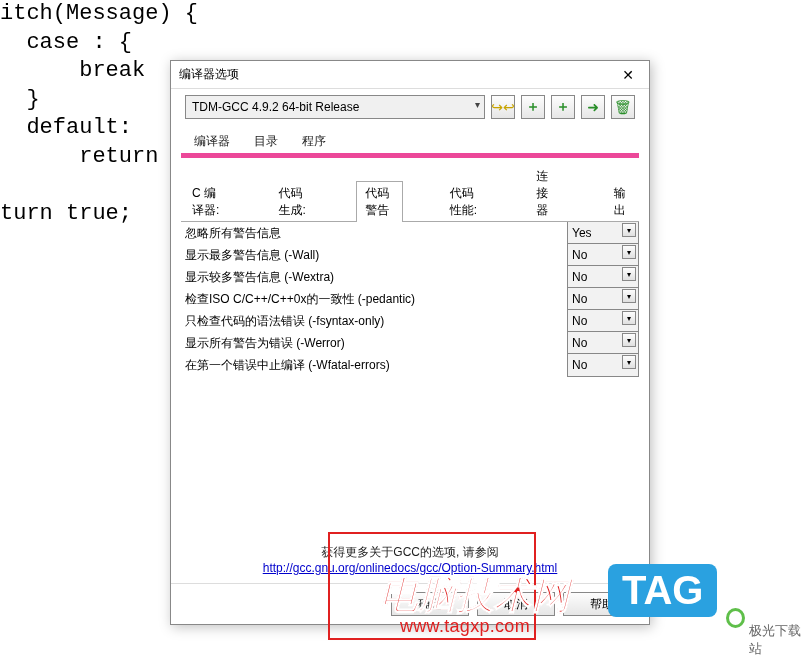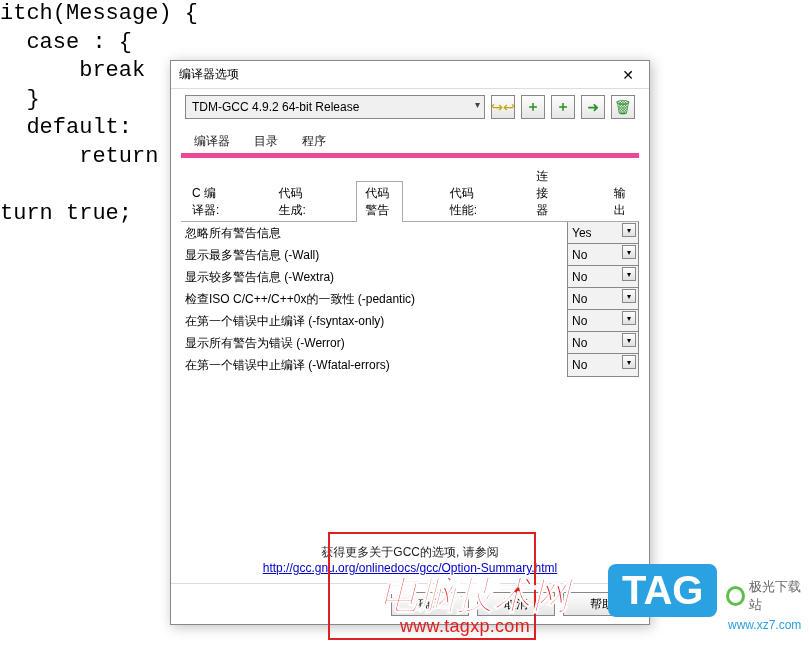--- a/index.html
+++ b/index.html
@@ -326,21 +326,21 @@
         </div>
       </div>
       <div class="listrow">
         <span class="label">检查ISO C/C++/C++0x的一致性 (-pedantic)</span>
         <div class="val-combo">
           <span>No</span>
           <span class="arrow">▾</span>
         </div>
       </div>
       <div class="listrow">
-        <span class="label">在第一个错误中止编译 (-fsyntax-only)</span>
+        <span class="label">只检查代码的语法错误 (-fsyntax-only)</span>
         <div class="val-combo">
           <span>No</span>
           <span class="arrow">▾</span>
         </div>
       </div>
       <div class="listrow">
         <span class="label">显示所有警告为错误 (-Werror)</span>
         <div class="val-combo">
           <span>No</span>
           <span class="arrow">▾</span>
@@ -368,16 +368,16 @@
 <div class="annot-box" style="left:328px; top:532px; width:208px; height:108px;"></div>
 
 <div class="watermark-big" style="left:380px; top:570px; color:#e02020;">电脑技术网</div>
 <div class="watermark-url" style="left:400px; top:616px; color:#e02020;">www.tagxp.com</div>
 
 <div class="tag-badge" style="left:608px; top:564px;">TAG</div>
 
 <div class="xz7-logo" style="left:726px; top:578px; flex-direction:column; align-items:flex-start;">
   <div style="display:flex;align-items:center;gap:4px;">
     <span class="o"></span>
-    <span style="color:#666;font-size:13px;">极光下载站</span>
+    <span style="color:#666;font-size:13px;margin-top:44px;">极光下载站</span>
   </div>
   <span style="color:#2aa1e0;font-size:12px;margin-left:2px;">www.xz7.com</span>
 </div>
 
 </body></html>

